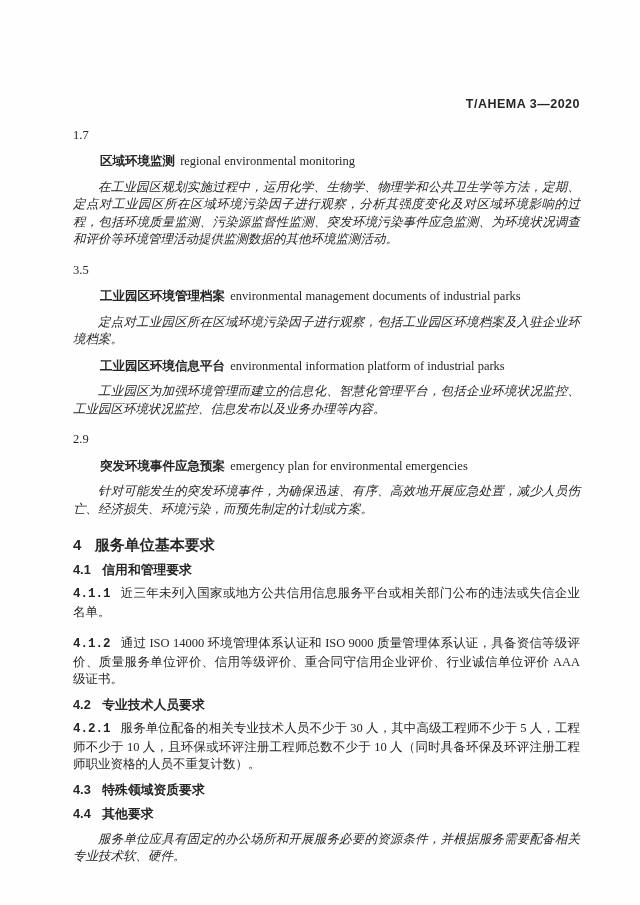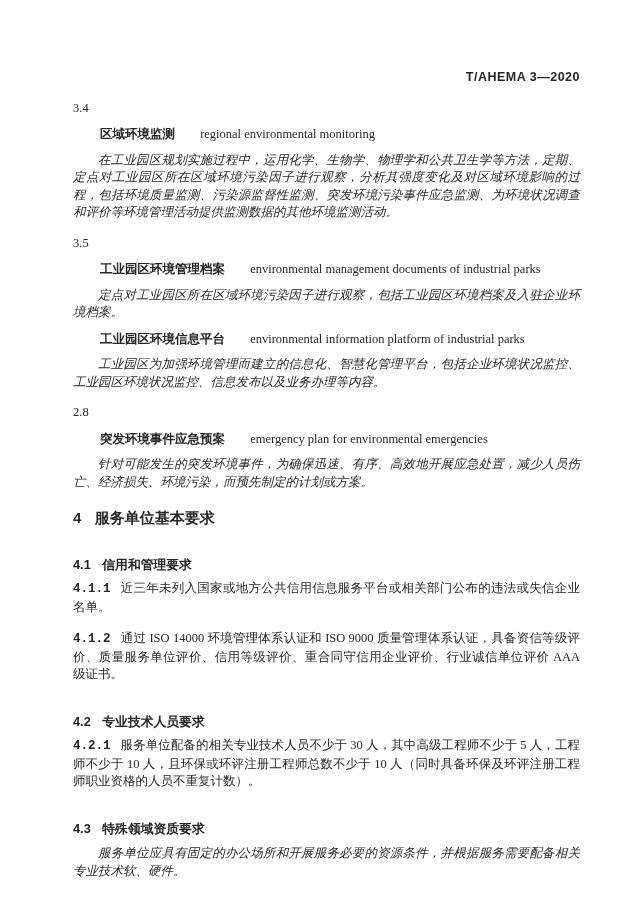--- a/index.html
+++ b/index.html
@@ -7,21 +7,21 @@
     padding: 0;
     background: #ffffff;
   }
   .page {
     position: relative;
     width: 640px;
     height: 905px;
     margin: 0 auto;
     background: #fefefe;
     box-sizing: border-box;
-    padding: 69px 60px 0 73px;
+    padding: 96px 60px 0 73px;
     font-family: "Liberation Serif", "DejaVu Serif", serif;
     font-size: 12.5px;
     line-height: 17.5px;
     color: #262626;
     overflow: hidden;
   }
   .doc-header {
     text-align: right;
     font-family: "Liberation Sans", "DejaVu Sans", sans-serif;
     font-weight: bold;
@@ -35,37 +35,37 @@
   .term-line {
     margin-top: 9px;
     padding-left: 27px;
   }
   .term-cn {
     font-family: "Liberation Sans", "DejaVu Sans", sans-serif;
     font-weight: bold;
     font-size: 12.5px;
   }
   .term-en {
-    margin-left: 22px;
+    margin-left: 2px;
     font-weight: normal;
   }
   .para {
     margin: 8px 0 0 0;
     text-indent: 2em;
     text-align: justify;
     font-style: italic;
   }
   .chap-title {
     margin-top: 18px;
     font-family: "Liberation Sans", "DejaVu Sans", sans-serif;
     font-weight: bold;
     font-size: 15px;
   }
   .sub-title {
-    margin-top: 29px;
+    margin-top: 7px;
     font-family: "Liberation Sans", "DejaVu Sans", sans-serif;
     font-weight: bold;
     font-size: 12.8px;
   }
   .h-num {
     margin-right: 0.9em;
   }
   .clause {
     margin: 7px 0 0 0;
     text-align: justify;
@@ -79,41 +79,41 @@
     margin-right: 0.8em;
   }
 </style>
 </head>
 <body>
 
 <div class="page">
 
   <div class="doc-header">T/AHEMA 3—2020</div>
 
-  <div class="sec-num">3.4</div>
+  <div class="sec-num">1.7</div>
   <div class="term-line">
     <span class="term-cn">区域环境监测</span>
     <span class="term-en">regional environmental monitoring</span>
   </div>
   <p class="para">在工业园区规划实施过程中，运用化学、生物学、物理学和公共卫生学等方法，定期、定点对工业园区所在区域环境污染因子进行观察，分析其强度变化及对区域环境影响的过程，包括环境质量监测、污染源监督性监测、突发环境污染事件应急监测、为环境状况调查和评价等环境管理活动提供监测数据的其他环境监测活动。</p>
 
   <div class="sec-num">3.5</div>
   <div class="term-line">
     <span class="term-cn">工业园区环境管理档案</span>
     <span class="term-en">environmental management documents of industrial parks</span>
   </div>
   <p class="para">定点对工业园区所在区域环境污染因子进行观察，包括工业园区环境档案及入驻企业环境档案。</p>
 
   <div class="term-line">
     <span class="term-cn">工业园区环境信息平台</span>
     <span class="term-en">environmental information platform of industrial parks</span>
   </div>
   <p class="para">工业园区为加强环境管理而建立的信息化、智慧化管理平台，包括企业环境状况监控、工业园区环境状况监控、信息发布以及业务办理等内容。</p>
 
-  <div class="sec-num">2.8</div>
+  <div class="sec-num">2.9</div>
   <div class="term-line">
     <span class="term-cn">突发环境事件应急预案</span>
     <span class="term-en">emergency plan for environmental emergencies</span>
   </div>
   <p class="para">针对可能发生的突发环境事件，为确保迅速、有序、高效地开展应急处置，减少人员伤亡、经济损失、环境污染，而预先制定的计划或方案。</p>
 
   <div class="chap-title">
     <span class="h-num">4</span><span>服务单位基本要求</span>
   </div>
 
@@ -131,15 +131,18 @@
     <span class="h-num">4.2</span><span>专业技术人员要求</span>
   </div>
   <p class="clause">
     <span class="clause-num">4.2.1</span><span>服务单位配备的相关专业技术人员不少于 30 人，其中高级工程师不少于 5 人，工程师不少于 10 人，且环保或环评注册工程师总数不少于 10 人（同时具备环保及环评注册工程师职业资格的人员不重复计数）。</span>
   </p>
 
   <div class="sub-title">
     <span class="h-num">4.3</span><span>特殊领域资质要求</span>
   </div>
 
+  <div class="sub-title">
+    <span class="h-num">4.4</span><span>其他要求</span>
+  </div>
   <p class="para">服务单位应具有固定的办公场所和开展服务必要的资源条件，并根据服务需要配备相关专业技术软、硬件。</p>
 
 </div>
 
 </body></html>

